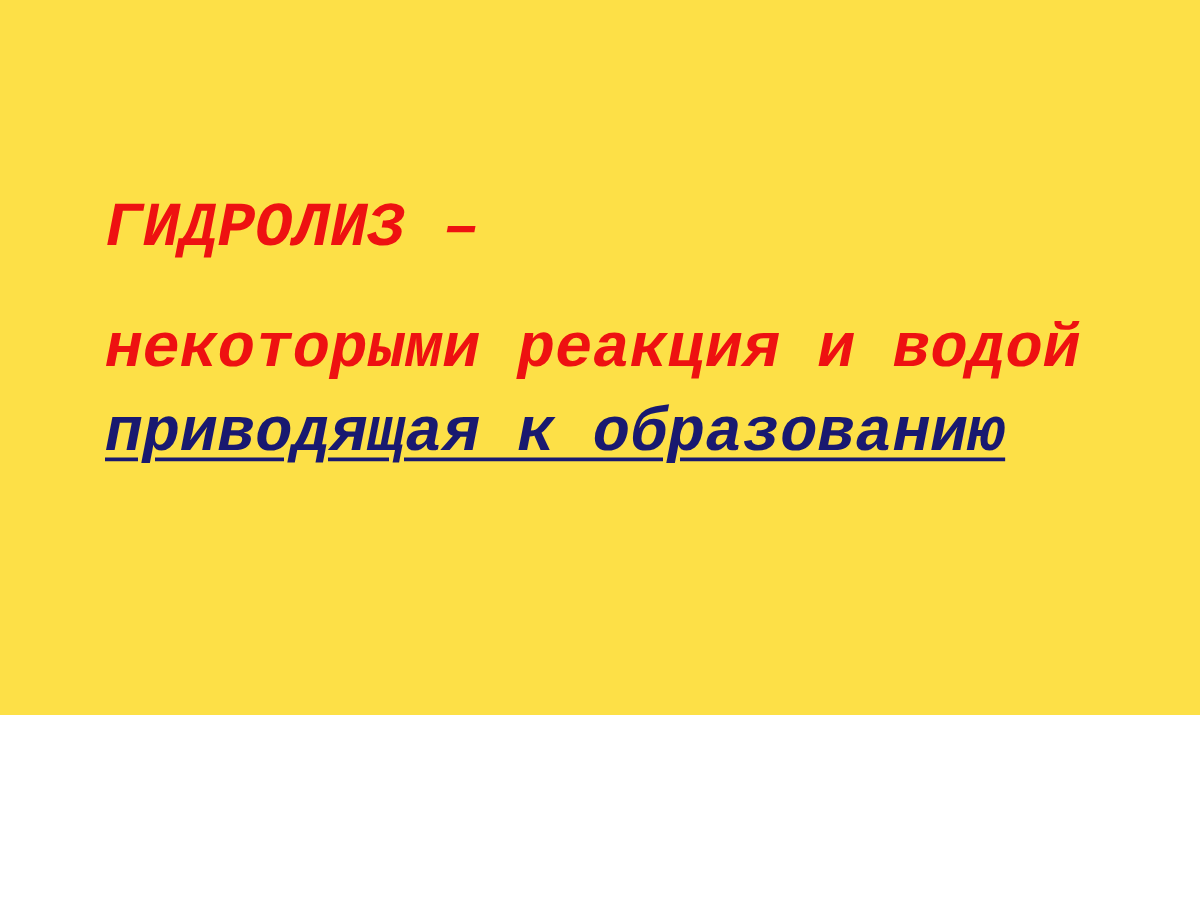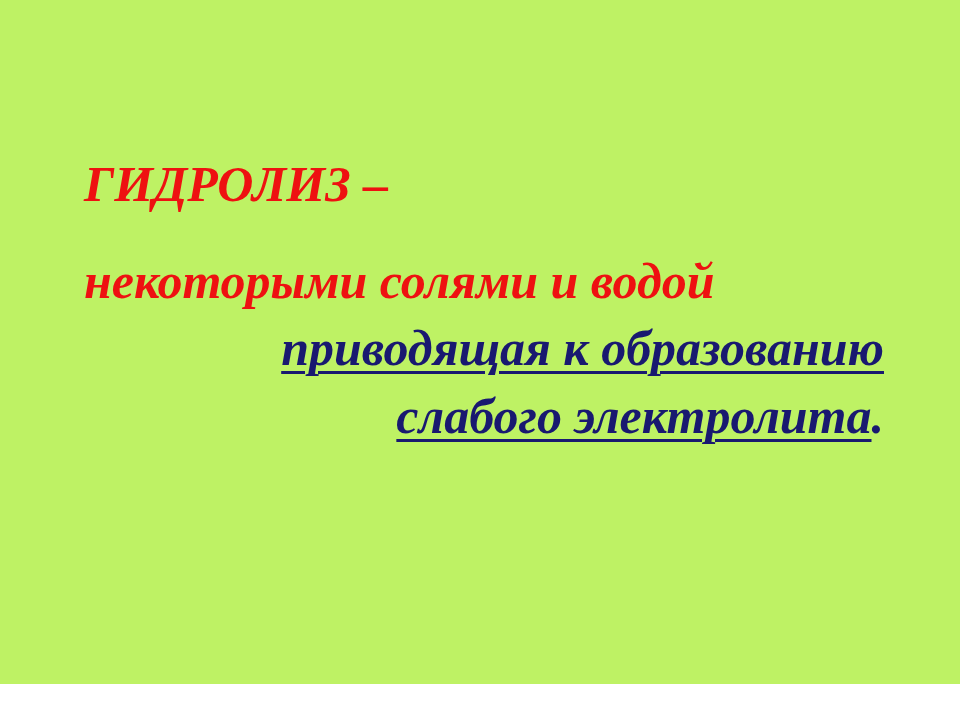--- a/index.html
+++ b/index.html
@@ -9,23 +9,24 @@
   body {
     width: 960px;
     height: 720px;
     background: #ffffff;
     font-family: "Liberation Serif", "DejaVu Serif", serif;
     overflow: hidden;
   }
   .slide {
     position: relative;
     width: 960px;
-    height: 684px;
-    background: #bef264;
+    height: 572px;
+    background: #fde047;
     box-sizing: border-box;
+    font-family: Liberation Mono, monospace;
   }
   .text-block {
     position: absolute;
     left: 84px;
     top: 152px;
     width: 800px;
   }
   .line {
     font-weight: bold;
     font-style: italic;
@@ -42,42 +43,40 @@
   }
   .line-red {
     color: #EE1111;
     font-size: 50px;
     line-height: 66px;
   }
   .line-blue {
     color: #191970;
     font-size: 50px;
     line-height: 68px;
-    text-align: right;
   }
   .underlined {
     text-decoration: underline;
     text-decoration-thickness: 3px;
     text-underline-offset: 6px;
   }
   .no-underline {
     text-decoration: none;
   }
 </style>
 </head>
 <body>
 
 <div class="slide">
 
   <div class="text-block">
 
     <div class="line line-title">ГИДРОЛИЗ –</div>
 
 
-    <div class="line line-red">некоторыми солями и водой</div>
+    <div class="line line-red">некоторыми реакция и водой</div>
 
     <div class="line line-blue"><span class="underlined">приводящая к образованию</span></div>
 
-    <div class="line line-blue"><span class="underlined">слабого электролита</span><span class="no-underline">.</span></div>
 
   </div>
 
 </div>
 
 </body></html>

